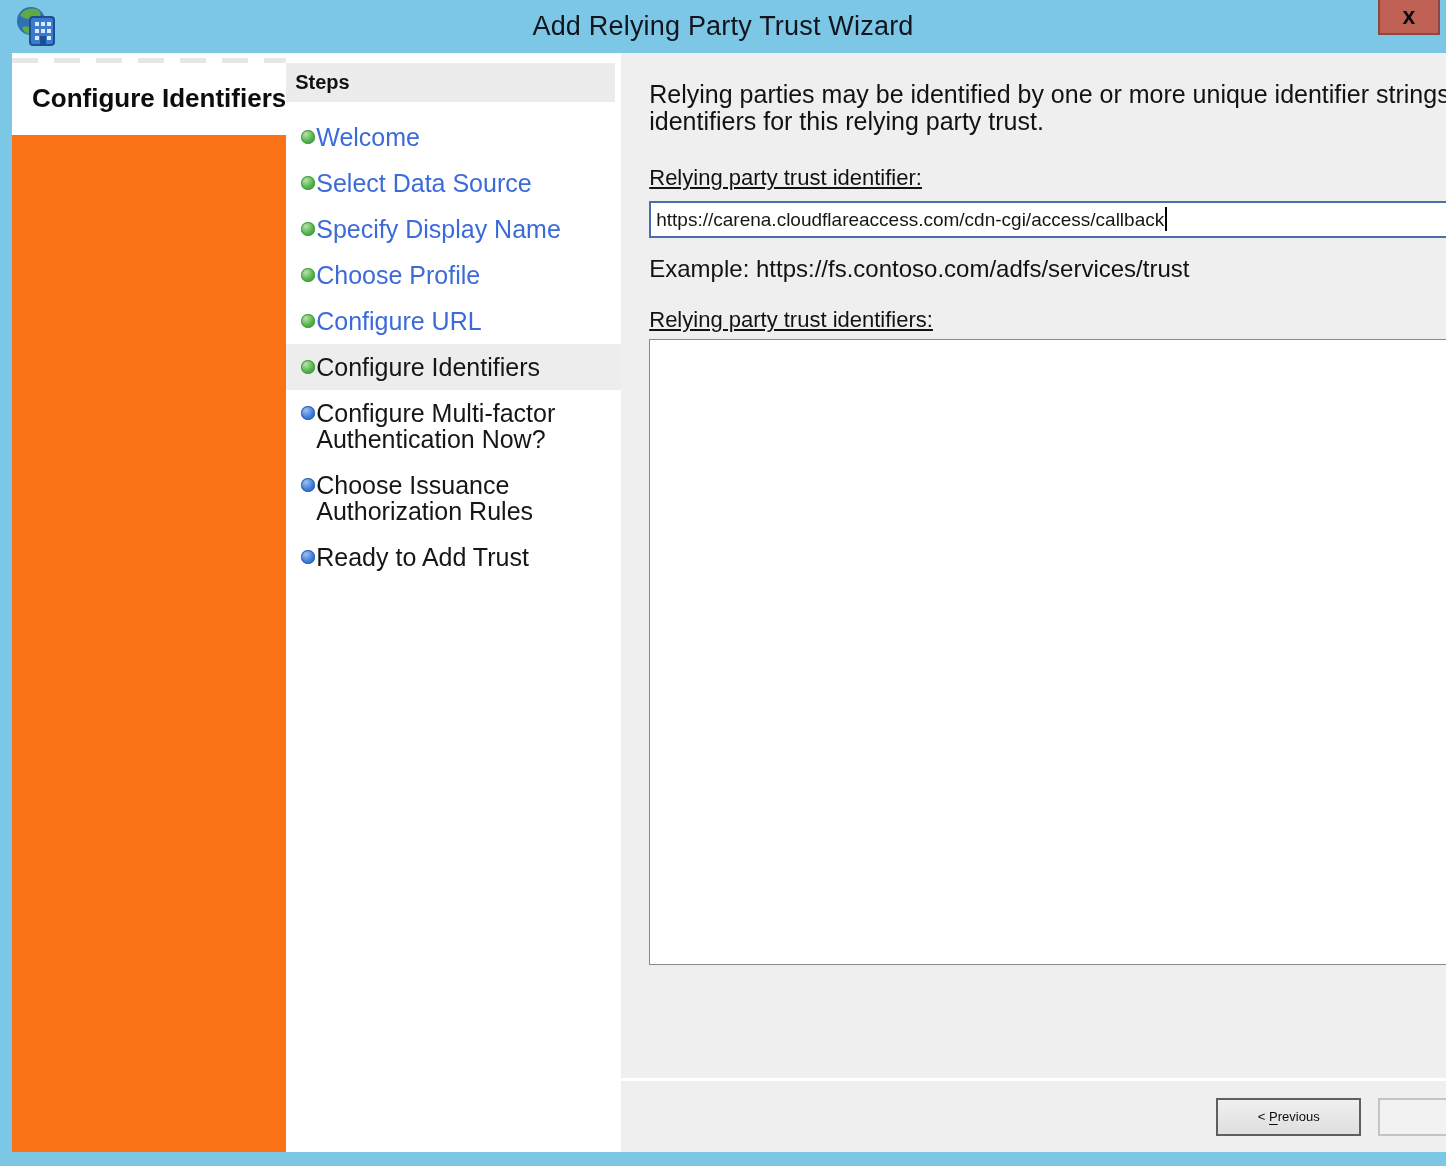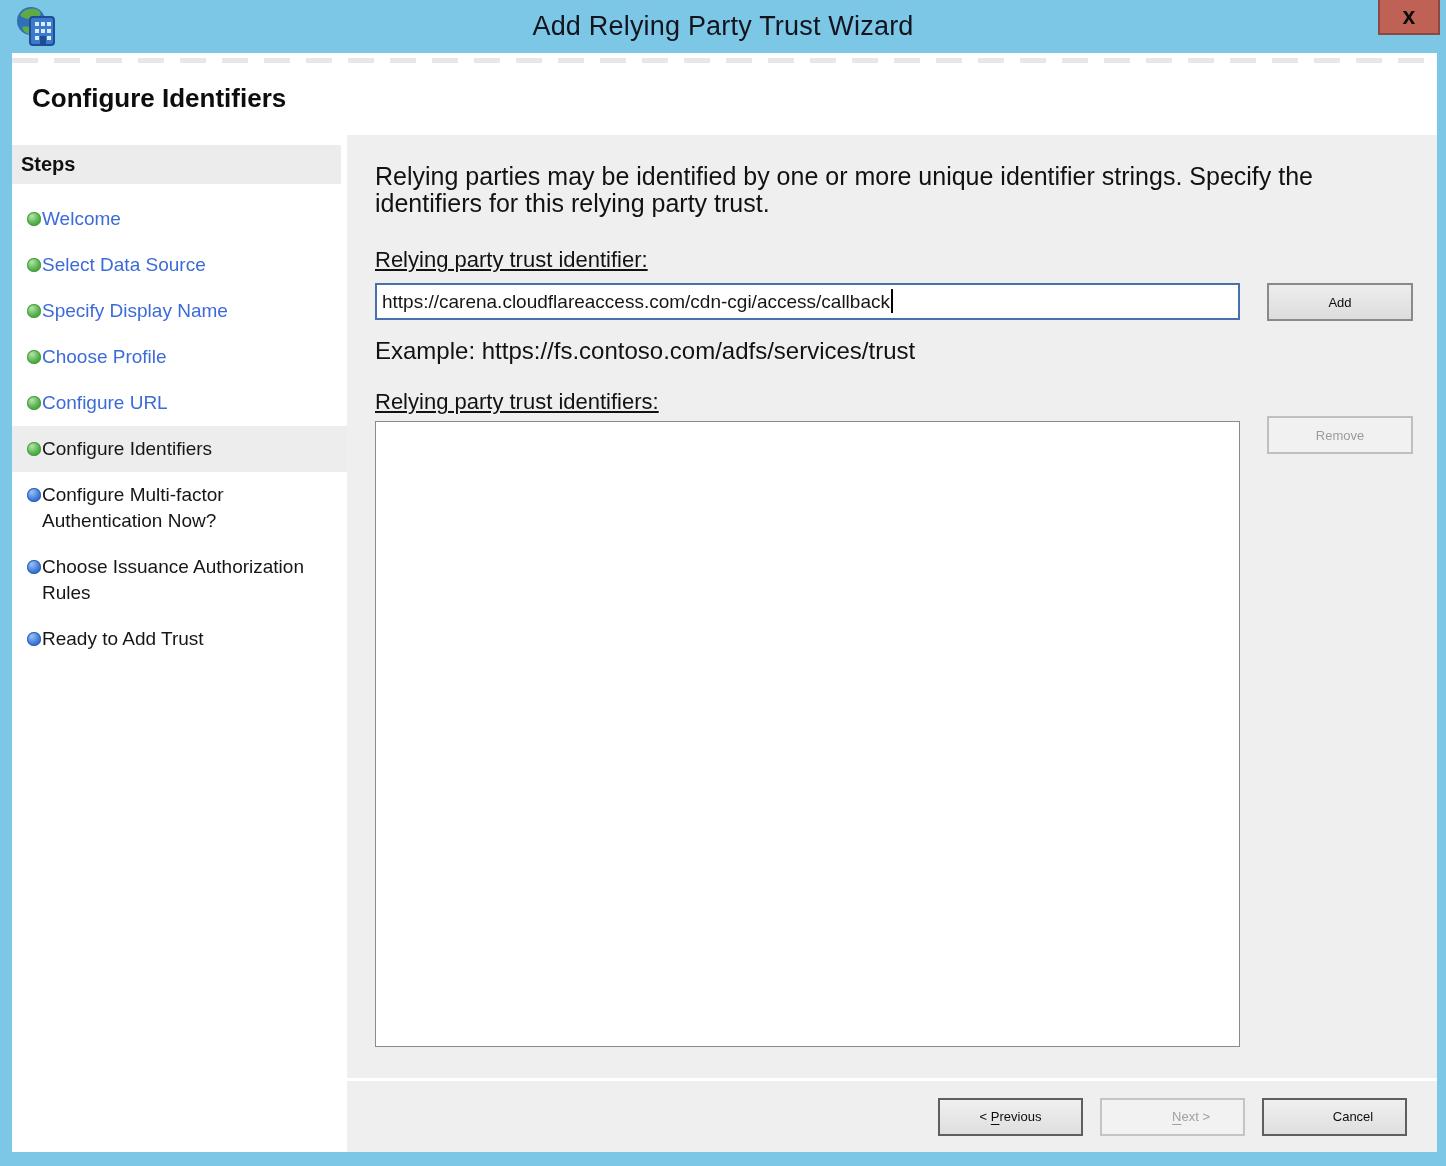--- a/index.html
+++ b/index.html
@@ -16,36 +16,36 @@
   
   .titlebar{position:relative;height:53px;display:flex;align-items:center;justify-content:center;}
   .app-icon{position:absolute;left:14px;top:5px;width:44px;height:42px;}
   .win-title{font-size:27px;color:#14141f;letter-spacing:.2px;}
   .close-btn{position:absolute;top:0;right:6px;width:62px;height:35px;
     background:var(--close-button,#c06156);border:2px solid #8c4840;border-top:none;
     display:flex;align-items:center;justify-content:center;
     font-weight:bold;font-size:23px;color:#0c0c0c;cursor:pointer;line-height:1;}
 
   
-  .body{position:absolute;left:12px;right:9px;top:53px;bottom:14px;background:#e5e5e5;
-    display:flex;flex-direction:column;}
+  .body{position:absolute;left:12px;right:9px;top:53px;bottom:14px;background:#f97316;
+    display:flex;}
 
   .page-header{position:relative;height:82px;background:#ffffff;padding:30px 0 0 20px;flex:0 0 auto;}
   .page-header::before{content:"";position:absolute;left:0;right:0;top:5px;height:5px;
     background:repeating-linear-gradient(90deg,#e7e7e7 0 26px,transparent 26px 42px);}
   .page-title{font-size:26px;font-weight:bold;color:#0d0d0d;}
 
   .content-row{flex:1;display:flex;min-height:0;}
 
   
   .steps-panel{width:335px;flex:0 0 auto;background:#ffffff;padding-top:10px;}
   .steps-heading{height:39px;line-height:39px;background:#ececec;font-weight:bold;
     font-size:20px;color:#111;padding-left:9px;margin-right:6px;}
   .steps-list{list-style:none;margin-top:12px;}
-  .step{position:relative;min-height:46px;padding:10px 8px 10px 30px;font-size:19px;line-height:26px;}
+  .step{position:relative;min-height:46px;padding:10px 8px 10px 30px;font-size:25px;line-height:26px;}
   .step .bullet{position:absolute;left:15px;top:16px;width:14px;height:14px;border-radius:50%;}
   .bullet.done{background:radial-gradient(circle at 35% 30%,#b8e4a8,var(--done-bullet,#54b24c) 55%,#3c8a38 95%);
     box-shadow:0 0 0 1px #49a042 inset;}
   .bullet.pending{background:radial-gradient(circle at 35% 30%,#9cc1f0,var(--pending-bullet,#3f7cd9) 55%,#2a59ab 95%);
     box-shadow:0 0 0 1px #2f63b8 inset;}
   .step-label.link{color:var(--link-blue,#3c6bd9);cursor:pointer;}
   .step-label.plain{color:#161616;}
   .step.current{background:var(--current-step-highlight,#ededed);}
 
   

